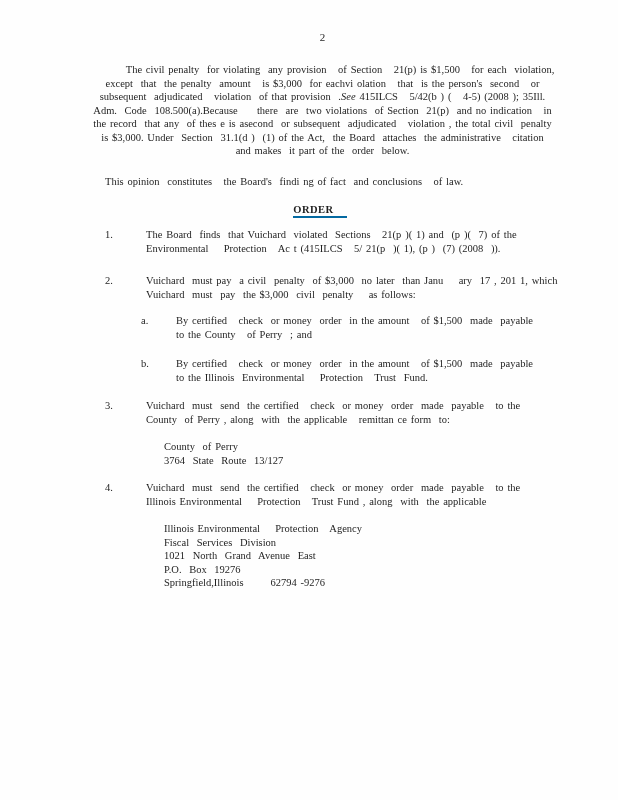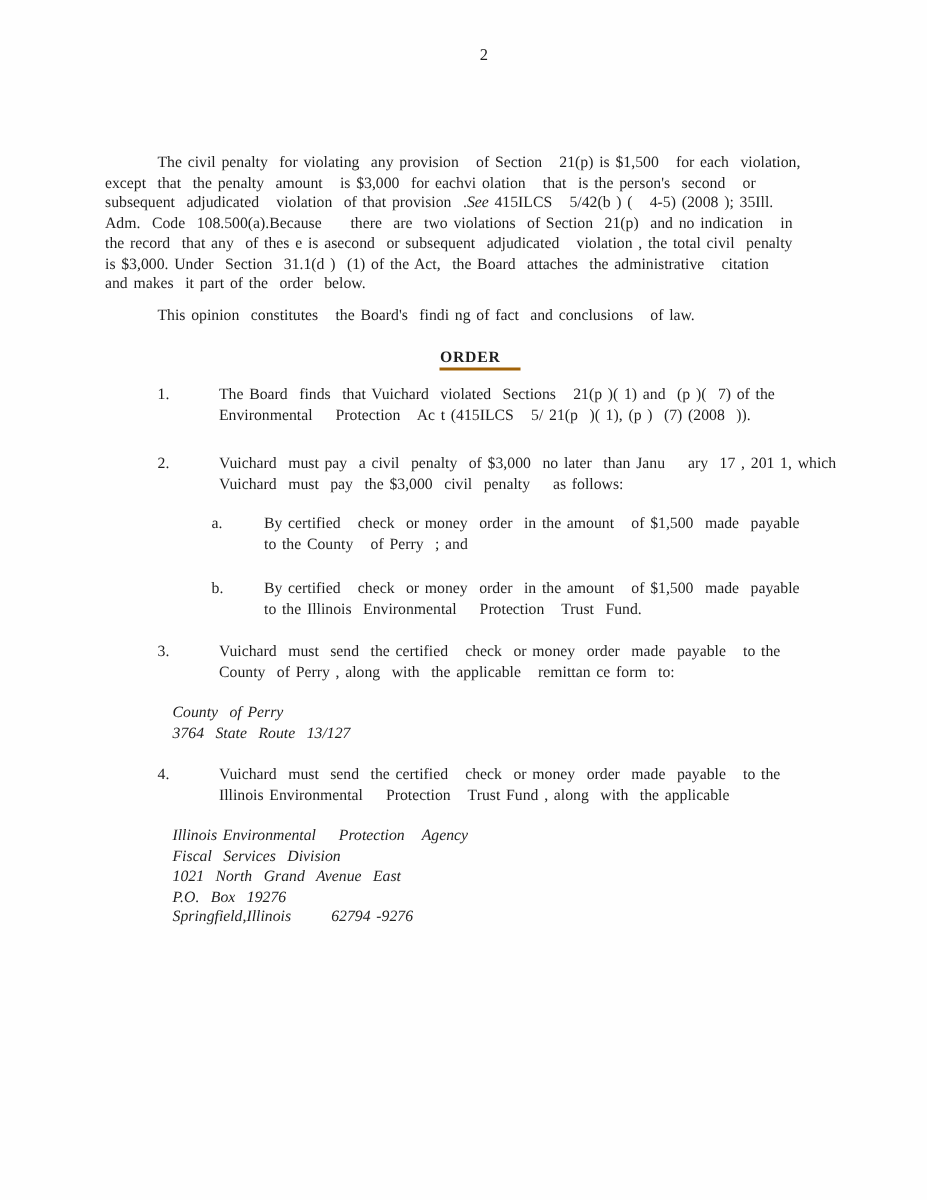--- a/index.html
+++ b/index.html
@@ -9,43 +9,43 @@
     background: #fefefe;
     font-family: "Liberation Serif", serif;
     color: #1e1e1e;
     overflow: hidden;
   }
   .page { width: 618px; height: 800px; padding: 30px 43px 0 70px; background: #fefefe; }
   .page-number { text-align: center; font-size: 11px; line-height: 14px; }
   .bodytext { font-size: 10.5px; line-height: 13.5px; word-spacing: 1.2px; }
   .line { white-space: pre; display: block; }
   .indent { padding-left: 35px; }
-  .para1 { margin-top: 58px; }
-  .para2 { margin-top: 7px; }
+  .para1 { margin-top: 19px; text-align: center; }
+  .para2 { margin-top: 17px; }
   .ital { font-style: italic; }
   .order-heading { margin-top: 15px; text-align: center; margin-right: 36px; font-size: 10.5px; line-height: 14px; }
   .order-heading .u {
     font-weight: bold;
     letter-spacing: 0.5px;
-    border-bottom: 2px solid #a16207;
+    border-bottom: 2px solid #0369a1;
     padding-right: 13px;
     padding-bottom: 1px;
     margin-left: 31px;
   }
   .item { display: flex; align-items: flex-start; }
   .item .num { flex: 0 0 41px; width: 41px; margin-left: 35px; white-space: pre; }
   .item .body { flex: 1 1 auto; min-width: 0; }
   .item.sub .num { margin-left: 71px; flex-basis: 35px; width: 35px; }
   .mt-order-item1 { margin-top: 11px; }
   .mt-item2  { margin-top: 19px; }
   .mt-sub-a  { margin-top: 13px; }
   .mt-sub-b  { margin-top: 16px; }
   .mt-item3  { margin-top: 15px; }
   .mt-item4  { margin-top: 14px; }
-  .address { margin-left: 45px; margin-top: 14px; font-style: italic; }
+  .address { margin-left: 94px; margin-top: 14px; }
 </style>
 </head>
 <body>
 
 <div class="page">
 
   <div class="page-number">2</div>
 
   <div class="bodytext para1">
     <span class="line indent">The civil penalty  for violating  any provision   of Section   21(p) is $1,500   for each  violation,</span>

